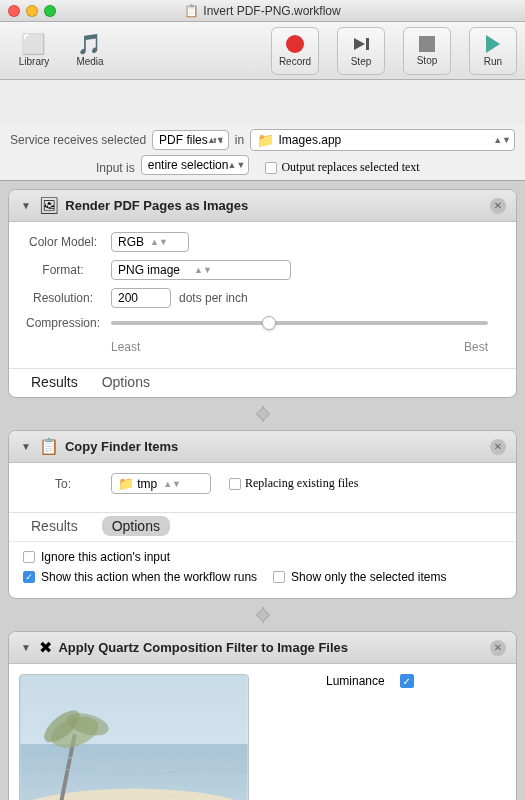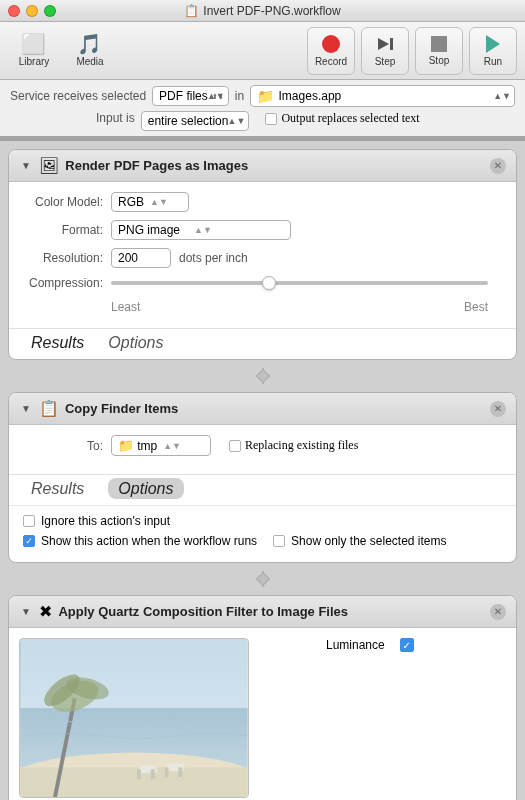--- a/index.html
+++ b/index.html
@@ -69,21 +69,21 @@
       color: #333;
       gap: 2px;
     }
     .toolbar-icon {
       font-size: 20px;
       line-height: 1;
     }
     .toolbar-spacer { flex: 1; }
     .toolbar-right {
       display: flex;
-      gap: 6px;
+      gap: 18px;
       align-items: center;
     }
     .toolbar-action-btn {
       display: flex;
       flex-direction: column;
       align-items: center;
       justify-content: center;
       width: 48px;
       height: 48px;
       border-radius: 6px;
@@ -106,25 +106,26 @@
     .run-btn .action-icon {
       width: 0; height: 0;
       border-left: 14px solid #4a9;
       border-top: 9px solid transparent;
       border-bottom: 9px solid transparent;
     }
 
     
     .service-bar {
       background: #f0f0f0;
-      border-bottom: 5px solid #a3a3a3;
+      border-bottom: 1px solid #a3a3a3;
       padding: 5px 10px;
       display: flex;
       flex-direction: column;
       gap: 4px;
+      margin-top: 44px;
     }
     .service-row {
       display: flex;
       align-items: center;
       gap: 6px;
     }
     .service-label { color: #555; white-space: nowrap; }
     .select-widget {
       background: white;
       border: 1px solid #b0b0b0;
@@ -155,21 +156,21 @@
       font-size: 12px;
       display: inline-flex;
       align-items: center;
       cursor: pointer;
       position: relative;
       flex: 1;
     }
     .finder-icon { margin-right: 4px; font-size: 14px; }
     .input-row {
       display: flex;
-      align-items: flex-start;
+      align-items: flex-end;
       gap: 6px;
     }
     .input-label { color: #555; }
     .entire-selection {
       background: white;
       border: 1px solid #b0b0b0;
       border-radius: 4px;
       padding: 2px 20px 2px 6px;
       font-size: 12px;
       display: inline-flex;
@@ -229,21 +230,21 @@
       font-size: 10px;
       color: #666;
     }
     .wf-card-body { padding: 10px 14px; }
     .form-row {
       display: flex;
       align-items: center;
       margin-bottom: 8px;
       gap: 8px;
     }
-    .form-label { color: #555; min-width: 80px; text-align: right; }
+    .form-label { color: #555; min-width: 80px; text-align: center; }
     .form-select {
       background: white;
       border: 1px solid #b0b0b0;
       border-radius: 4px;
       padding: 2px 20px 2px 6px;
       font-size: 12px;
       display: inline-flex;
       align-items: center;
       cursor: pointer;
       position: relative;
@@ -297,25 +298,24 @@
     }
 
     
     .card-tabs {
       border-top: 1px solid #e0e0e0;
       display: flex;
       padding: 0 10px;
     }
     .card-tab {
       padding: 5px 12px;
-      font-size: 16px;
+      font-size: 14px;
       color: #555;
       cursor: pointer;
       border-bottom: 2px solid transparent;
-      font-style: italic;
     }
     .card-tab.active {
       color: #222;
       font-weight: 500;
     }
 
     
     .connector {
       display: flex;
       justify-content: center;

